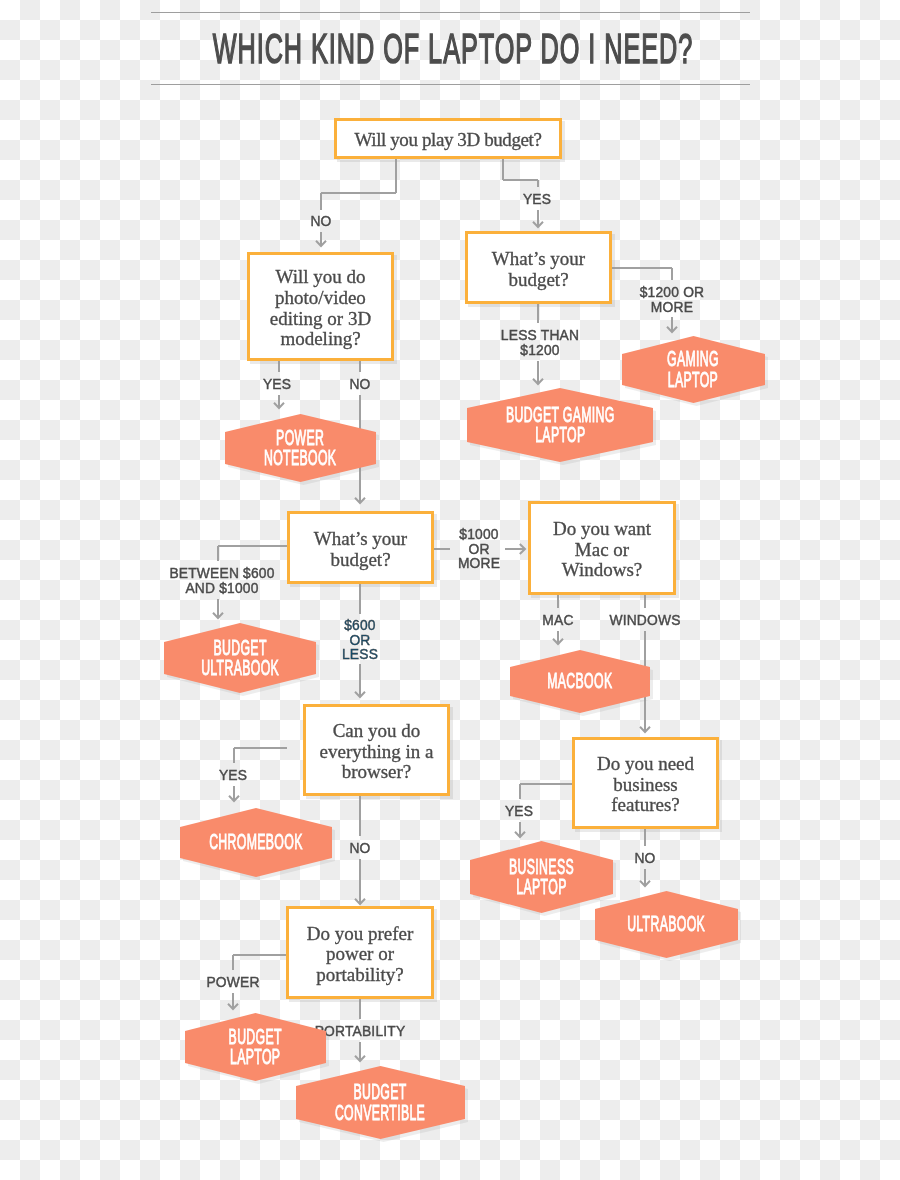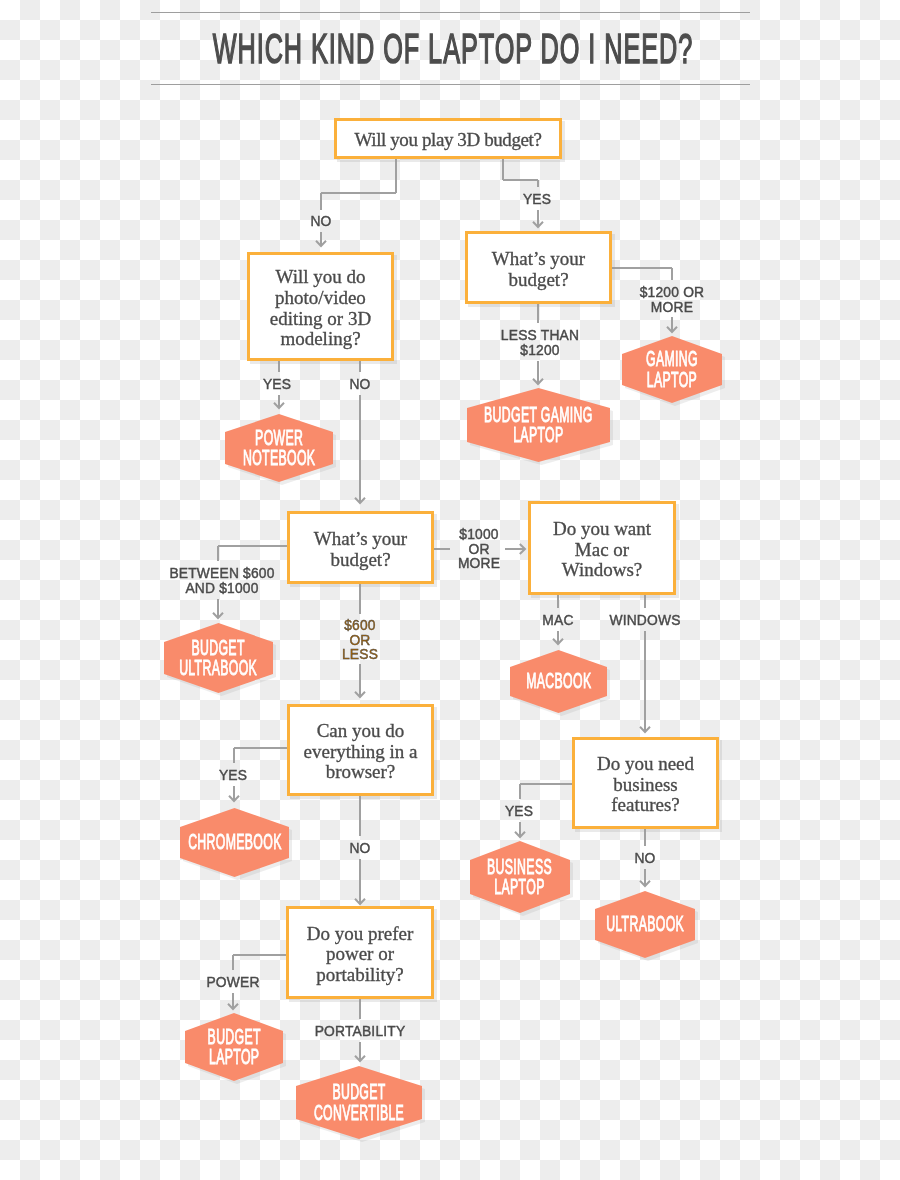--- a/index.html
+++ b/index.html
@@ -41,21 +41,21 @@
     display:flex;align-items:center;justify-content:center;
   }
   .qbox span{
     font-family:"Liberation Serif","DejaVu Serif",serif;
     color:#4a4a4a;text-align:center;display:block;
     -webkit-text-stroke:0.32px #4a4a4a;
     transform:translateY(1.5px) translateZ(0);
   }
 
   
-  .hex{position:absolute;}
+  .hex{position:absolute;padding-left:43px;}
   .hex .shape{
     position:absolute;left:0;top:0;width:100%;height:100%;
     background:#f98b6b;
   }
   .hex .shadow{
     position:absolute;left:3px;top:3px;width:100%;height:100%;
     background:rgba(150,150,150,.17);
   }
   .hex .lbl{
     position:absolute;left:0;top:0;width:100%;height:100%;
@@ -154,21 +154,21 @@
     </svg>
   <div id="nodes">
       <div class="elabel" style="left: 321px; top: 214px; color: rgb(74, 74, 74);"><b style="-webkit-text-stroke-color: rgb(74, 74, 74);">NO</b></div>
       <div class="elabel" style="left: 537px; top: 192px; color: rgb(74, 74, 74);"><b style="-webkit-text-stroke-color: rgb(74, 74, 74);">YES</b></div>
       <div class="elabel" style="left: 277px; top: 377px; color: rgb(74, 74, 74);"><b style="-webkit-text-stroke-color: rgb(74, 74, 74);">YES</b></div>
       <div class="elabel" style="left: 360px; top: 377px; color: rgb(74, 74, 74);"><b style="-webkit-text-stroke-color: rgb(74, 74, 74);">NO</b></div>
       <div class="elabel" style="left: 540px; top: 328px; color: rgb(74, 74, 74);"><b style="-webkit-text-stroke-color: rgb(74, 74, 74);">LESS THAN</b><b style="-webkit-text-stroke-color: rgb(74, 74, 74);">$1200</b></div>
       <div class="elabel" style="left: 672px; top: 285px; color: rgb(74, 74, 74);"><b style="-webkit-text-stroke-color: rgb(74, 74, 74);">$1200 OR</b><b style="-webkit-text-stroke-color: rgb(74, 74, 74);">MORE</b></div>
       <div class="elabel" style="left: 222px; top: 566px; color: rgb(74, 74, 74);"><b style="-webkit-text-stroke-color: rgb(74, 74, 74);">BETWEEN $600</b><b style="-webkit-text-stroke-color: rgb(74, 74, 74);">AND $1000</b></div>
       <div class="elabel" style="left: 479px; top: 527px; color: rgb(74, 74, 74);"><b style="-webkit-text-stroke-color: rgb(74, 74, 74);">$1000</b><b style="-webkit-text-stroke-color: rgb(74, 74, 74);">OR</b><b style="-webkit-text-stroke-color: rgb(74, 74, 74);">MORE</b></div>
-      <div class="elabel" style="left: 360px; top: 618px; color: #a16207;"><b style="-webkit-text-stroke-color: rgb(74, 74, 74);">$600</b><b style="-webkit-text-stroke-color: rgb(74, 74, 74);">OR</b><b style="-webkit-text-stroke-color: rgb(74, 74, 74);">LESS</b></div>
+      <div class="elabel" style="left: 360px; top: 618px; color: #0c4a6e;"><b style="-webkit-text-stroke-color: rgb(74, 74, 74);">$600</b><b style="-webkit-text-stroke-color: rgb(74, 74, 74);">OR</b><b style="-webkit-text-stroke-color: rgb(74, 74, 74);">LESS</b></div>
       <div class="elabel" style="left: 558px; top: 613px; color: rgb(74, 74, 74);"><b style="-webkit-text-stroke-color: rgb(74, 74, 74);">MAC</b></div>
       <div class="elabel" style="left: 645px; top: 613px; color: rgb(74, 74, 74);"><b style="-webkit-text-stroke-color: rgb(74, 74, 74);">WINDOWS</b></div>
       <div class="elabel" style="left: 233px; top: 768px; color: rgb(74, 74, 74);"><b style="-webkit-text-stroke-color: rgb(74, 74, 74);">YES</b></div>
       <div class="elabel" style="left: 360px; top: 841px; color: rgb(74, 74, 74);"><b style="-webkit-text-stroke-color: rgb(74, 74, 74);">NO</b></div>
       <div class="elabel" style="left: 519px; top: 804px; color: rgb(74, 74, 74);"><b style="-webkit-text-stroke-color: rgb(74, 74, 74);">YES</b></div>
       <div class="elabel" style="left: 645px; top: 851px; color: rgb(74, 74, 74);"><b style="-webkit-text-stroke-color: rgb(74, 74, 74);">NO</b></div>
       <div class="elabel" style="left: 233px; top: 975px; color: rgb(74, 74, 74);"><b style="-webkit-text-stroke-color: rgb(74, 74, 74);">POWER</b></div>
       <div class="elabel" style="left: 360px; top: 1024px; color: rgb(74, 74, 74);"><b style="-webkit-text-stroke-color: rgb(74, 74, 74);">PORTABILITY</b></div>
       <div class="qbox" style="left: 334px; top: 118px; width: 228px; height: 41px; border-color: rgb(251, 176, 59);">
         <span style="color: rgb(74, 74, 74); -webkit-text-stroke-color: rgb(74, 74, 74); font-size: 19px; line-height: 20.6px; letter-spacing: -0.4px;">Will you play 3D budget?</span>
@@ -178,21 +178,21 @@
       </div>
       <div class="qbox" style="left: 465px; top: 231px; width: 147px; height: 73px; border-color: rgb(251, 176, 59);">
         <span style="color: rgb(74, 74, 74); -webkit-text-stroke-color: rgb(74, 74, 74); font-size: 19px; line-height: 20.6px;">What’s your<br>budget?</span>
       </div>
       <div class="qbox" style="left: 287px; top: 511px; width: 147px; height: 73px; border-color: rgb(251, 176, 59);">
         <span style="color: rgb(74, 74, 74); -webkit-text-stroke-color: rgb(74, 74, 74); font-size: 19px; line-height: 20.6px;">What’s your<br>budget?</span>
       </div>
       <div class="qbox" style="left: 528px; top: 501px; width: 148px; height: 94px; border-color: rgb(251, 176, 59);">
         <span style="color: rgb(74, 74, 74); -webkit-text-stroke-color: rgb(74, 74, 74); font-size: 19px; line-height: 20.6px;">Do you want<br>Mac or<br>Windows?</span>
       </div>
-      <div class="qbox" style="left: 287px; top: 704px; width: 147px; height: 92px; border-color: rgb(251, 176, 59); justify-content: center;">
+      <div class="qbox" style="left: 303px; top: 704px; width: 147px; height: 92px; border-color: rgb(251, 176, 59); justify-content: center;">
         <span style="color: rgb(74, 74, 74); -webkit-text-stroke-color: rgb(74, 74, 74); font-size: 19px; line-height: 20.6px;">Can you do<br>everything in a<br>browser?</span>
       </div>
       <div class="qbox" style="left: 572px; top: 737px; width: 147px; height: 92px; border-color: rgb(251, 176, 59);">
         <span style="color: rgb(74, 74, 74); -webkit-text-stroke-color: rgb(74, 74, 74); font-size: 19px; line-height: 20.6px;">Do you need<br>business<br>features?</span>
       </div>
       <div class="qbox" style="left: 286px; top: 906px; width: 148px; height: 93px; border-color: rgb(251, 176, 59);">
         <span style="color: rgb(74, 74, 74); -webkit-text-stroke-color: rgb(74, 74, 74); font-size: 19px; line-height: 20.6px;">Do you prefer<br>power or<br>portability?</span>
       </div>
       <div class="hex" style="left: 225px; top: 414px; width: 108px; height: 68px;">
         <div class="shadow" style="clip-path: polygon(50% 0px, 100% 18px, 100% 50px, 50% 100%, 0px 50px, 0px 18px);"></div>

